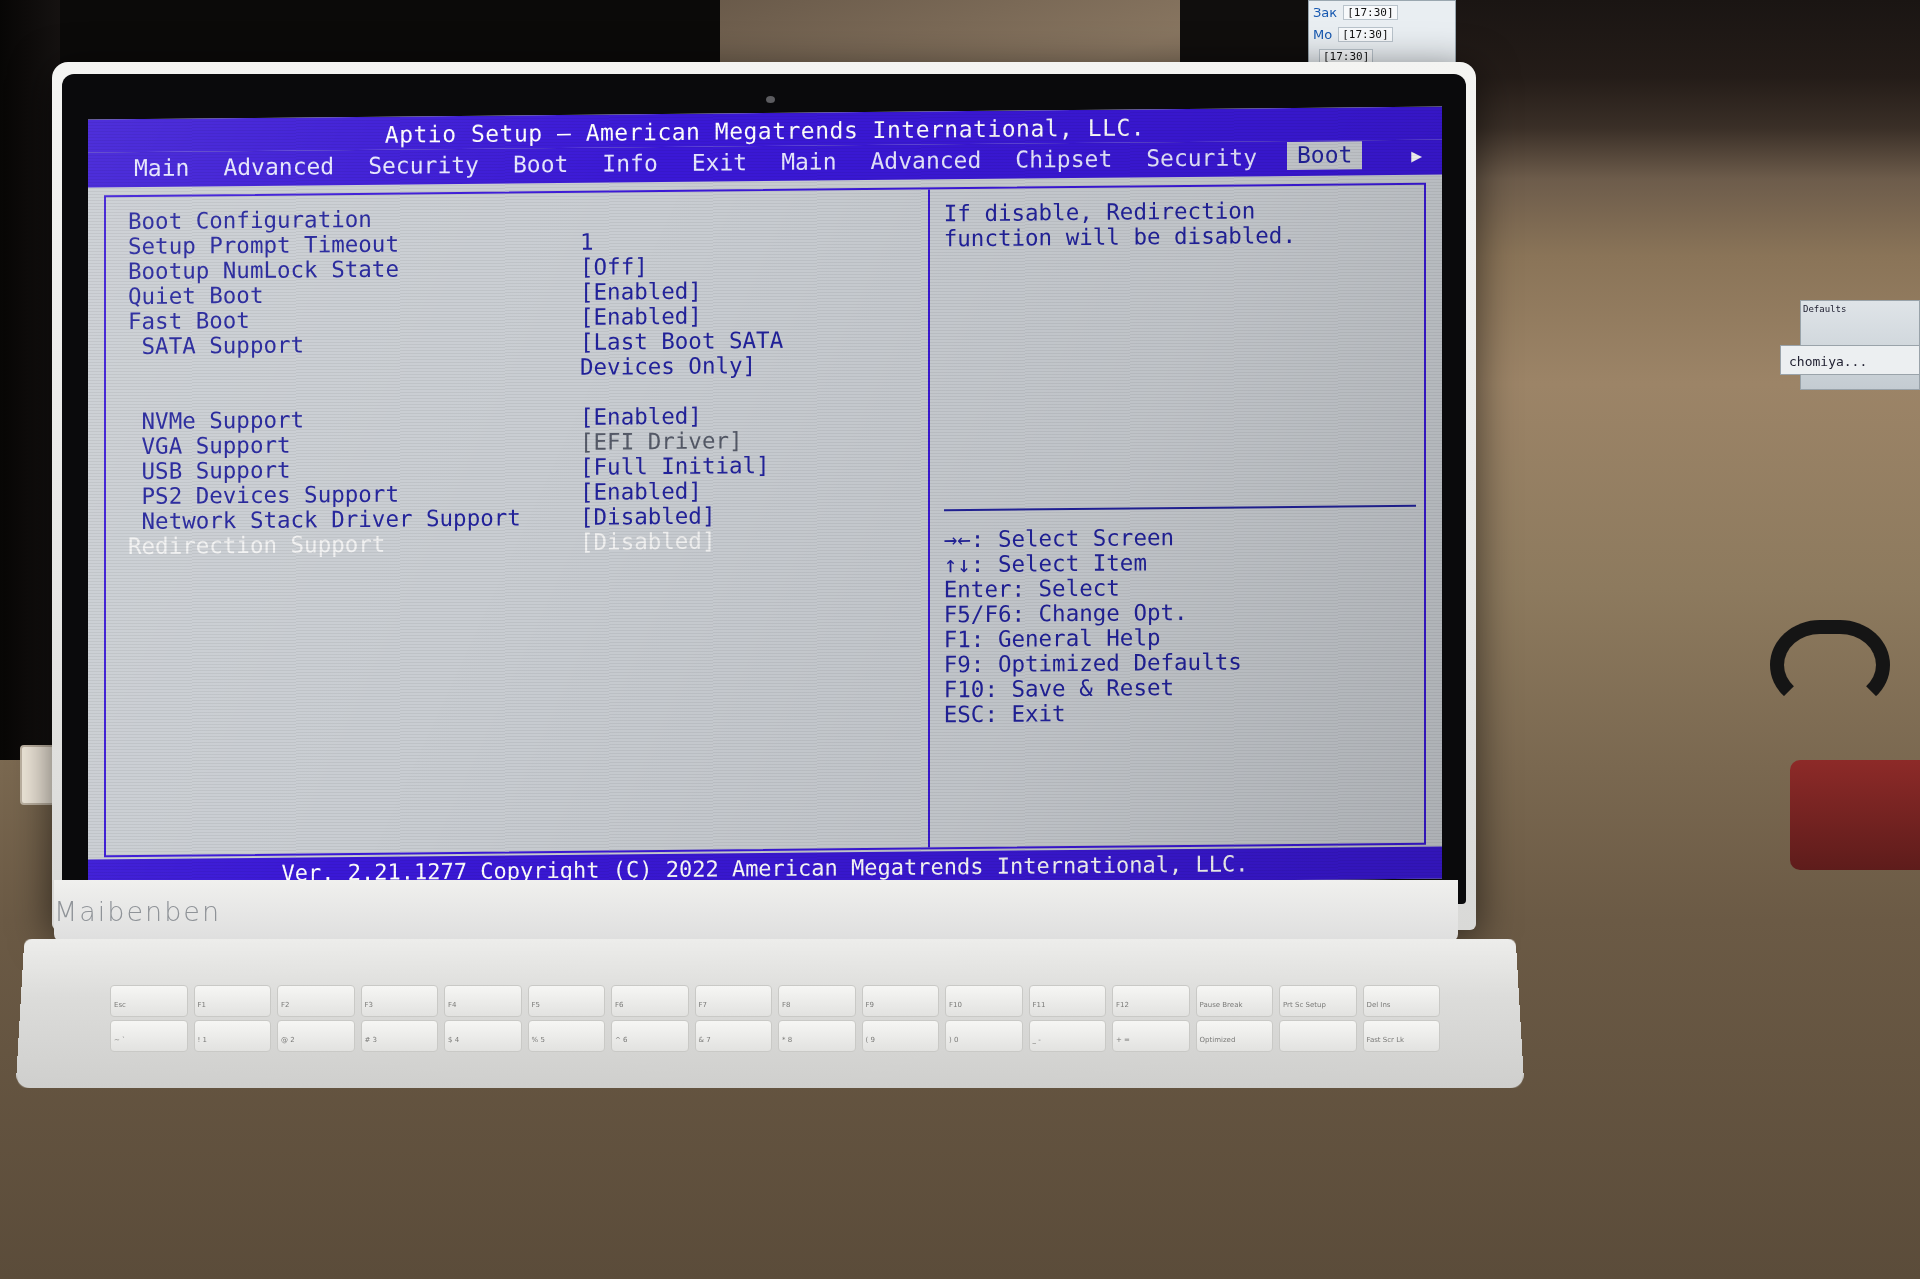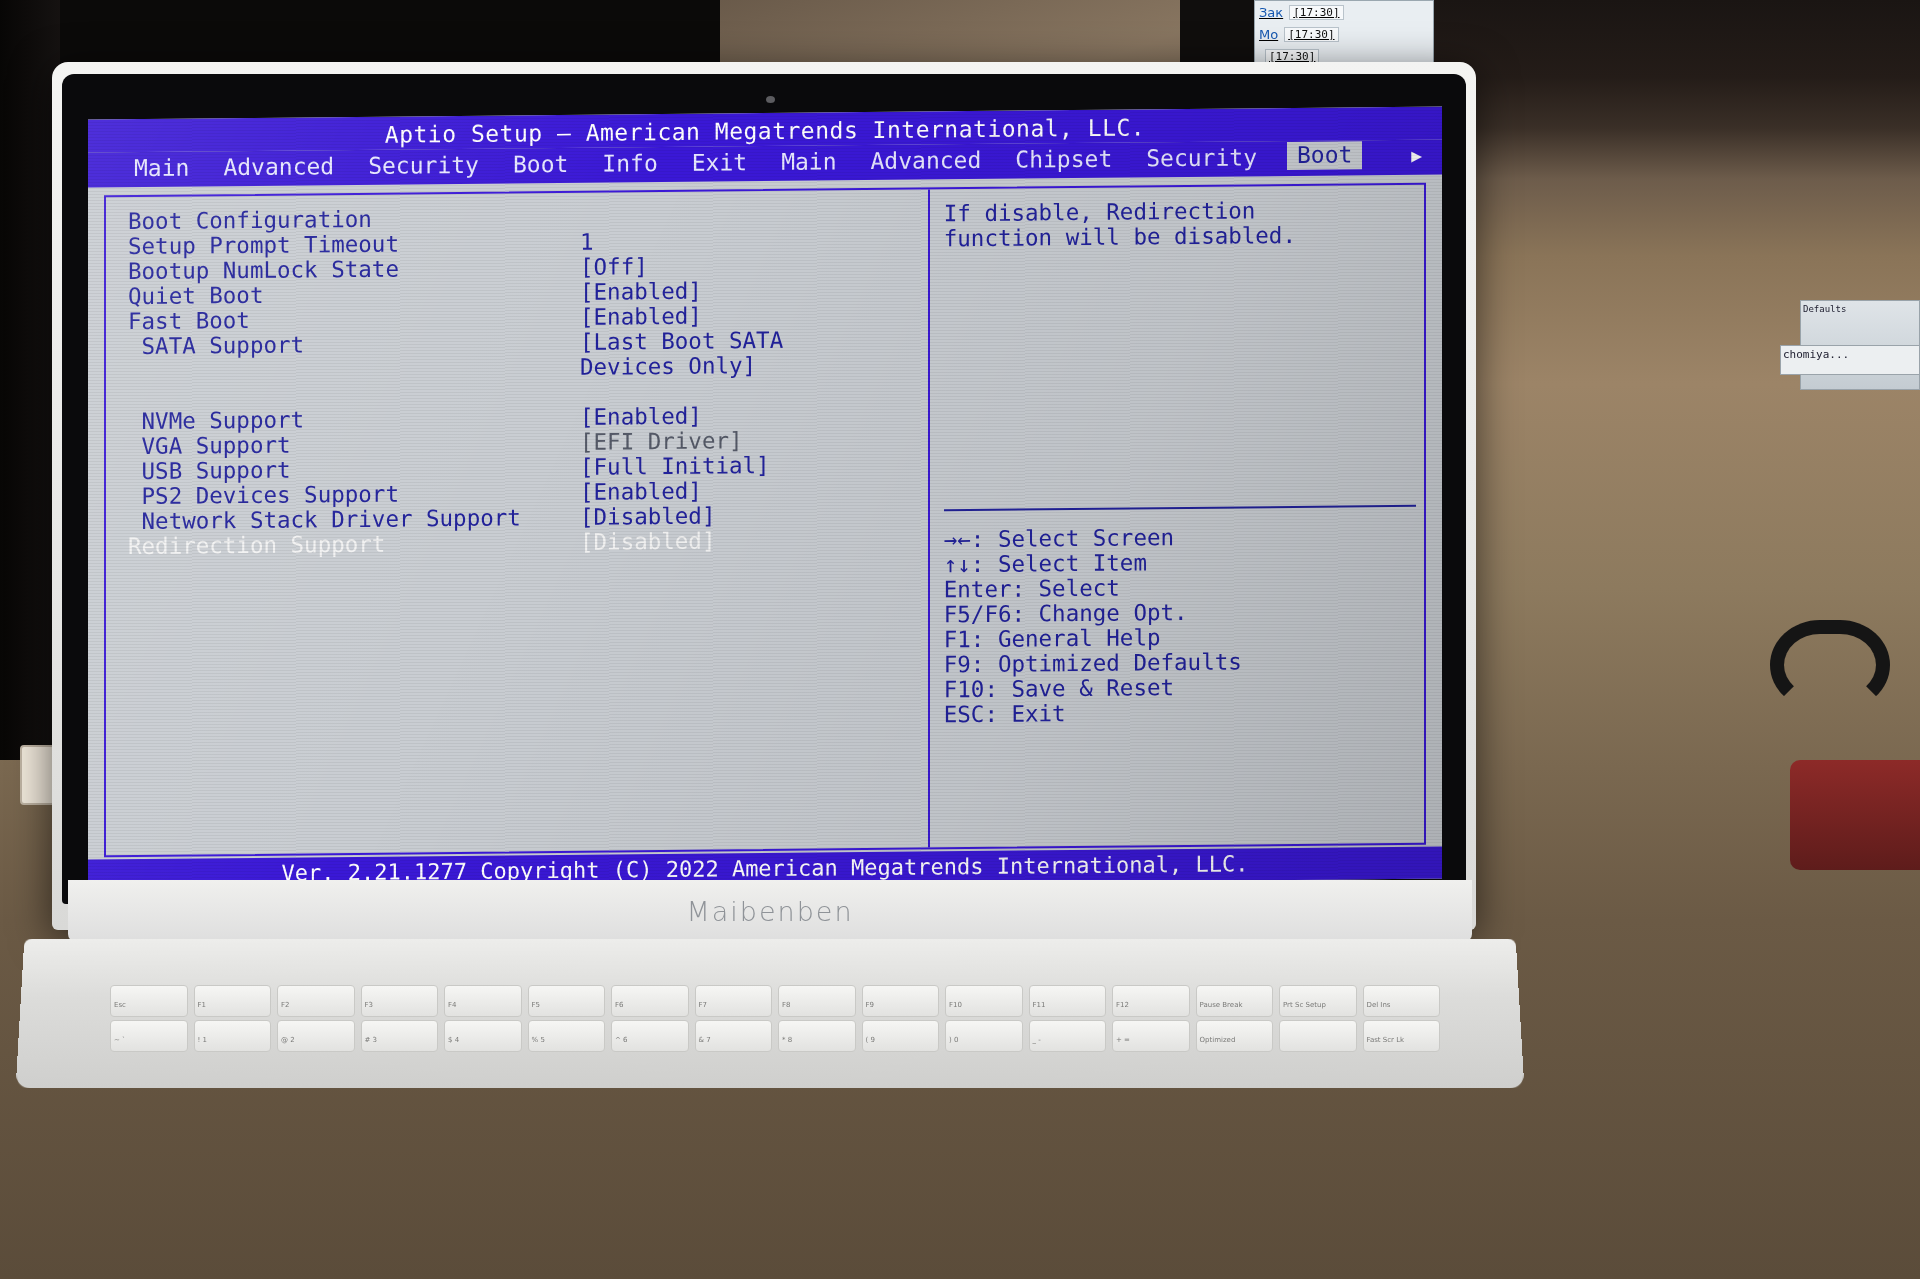--- a/index.html
+++ b/index.html
@@ -14,53 +14,53 @@
       linear-gradient(180deg,#1a1513 0%,#241c18 6%,#3a2f27 10%,#6d5c4b 14%,#8a7458 20%,#9c8467 30%,#8d7a5e 46%,#7a6850 60%,#6b5a45 72%,#5b4c3a 100%);
   }
   .wall-left { position:absolute; left:0; top:0; width:90px; height:760px;
       background:linear-gradient(90deg,#070605,#141110 60%,#1c1715); }
   .mon-left { position:absolute; left:60px; top:0; width:660px; height:78px;
       background:#0b0a09; }
   .wall-tex { position:absolute; left:720px; top:0; width:460px; height:330px;
       background:linear-gradient(160deg,#6e5e4d,#8d7a64 40%,#7b6a55 100%); opacity:.95; }
   .mon-right { position:absolute; left:1180px; top:0; width:240px; height:70px;
       background:#100e0d; }
-  .clock-panel { position:absolute; left:1254px; top:0; width:180px; height:70px;
-      background:#e9eef2; border:1px solid #9aa7b0;text-decoration:underline; }
+  .clock-panel { position:absolute; left:1308px; top:0; width:148px; height:70px;
+      background:#e9eef2; border:1px solid #9aa7b0; }
   .clock-row { display:flex; align-items:center; height:22px; padding:0 4px; gap:6px; }
   .clock-lbl { color:#1557b0; font-size:13px; font-family:"DejaVu Sans",sans-serif; }
   .clock-val { color:#111; font-size:11px; border:1px solid #b9c3cb; background:#f7f9fb; padding:0 3px; }
   .side-ui { position:absolute; right:0; top:300px; width:120px; height:90px;
       background:linear-gradient(180deg,#dfe4e8,#c4ccd2); border:1px solid #99a3aa;
       font-size:9px; color:#223; padding:2px; line-height:12px; overflow:hidden; }
   .side-ui2 { position:absolute; right:0; top:345px; width:140px; height:30px;
-      background:#eceff1; border:1px solid #9aa3aa; font-size:11px; color:#223; padding:2px; }
+      background:#eceff1; border:1px solid #9aa3aa; font-size:13px; color:#223; padding:8px; }
   .headset { position:absolute; right:30px; top:620px; width:120px; height:90px;
       border:14px solid #151515; border-radius:50%/60%; border-bottom-color:transparent; }
   .redthing { position:absolute; right:0; top:760px; width:130px; height:110px;
       background:linear-gradient(180deg,#8d2a28,#5e1c1b); border-radius:10px 0 0 10px; }
   .socket { position:absolute; left:20px; top:745px; width:70px; height:60px;
       background:#efe7da; border:2px solid #bdb2a2; border-radius:4px; }
 
   
   .laptop-lid {
     position:absolute; left:52px; top:62px; width:1424px; height:868px;
     background:linear-gradient(180deg,#f4f4f2,#e6e6e4 60%,#d9d9d7);
     border-radius:16px 16px 6px 6px;
     box-shadow:0 8px 40px rgba(0,0,0,.6);
   }
   .bezel {
     position:absolute; left:62px; top:74px; width:1404px; height:830px;
     background:#0a0a0c; border-radius:12px 12px 4px 4px;
   }
   .webcam { position:absolute; left:766px; top:96px; width:9px; height:7px;
     background:#5c5c60; border-radius:50%; }
-  .brand-strip { position:absolute; left:68px; top:880px; width:1404px; height:62px;
+  .brand-strip { position:absolute; left:54px; top:880px; width:1404px; height:62px;
     background:linear-gradient(180deg,#f0f0ee,#dedede); border-radius:0 0 8px 8px;
-    display:flex; align-items:center; justify-content:center; }
+    display:flex; align-items:center; }
   .brand-text { font-family:"DejaVu Sans",sans-serif; font-size:27px; letter-spacing:2px;
     color:#8f9398; font-weight:300; }
   .base {
     position:absolute; left:20px; top:938px; width:1500px; height:150px;
     background:linear-gradient(180deg,#ededeb,#dcdcda 40%,#cfcfcd);
     border-radius:8px 8px 14px 14px;
     transform:perspective(900px) rotateX(4deg);
   }
   .kb { position:absolute; left:110px; top:985px; width:1330px; height:95px;
     display:grid; grid-template-columns:repeat(16,1fr); grid-auto-rows:30px; gap:5px 6px; }

